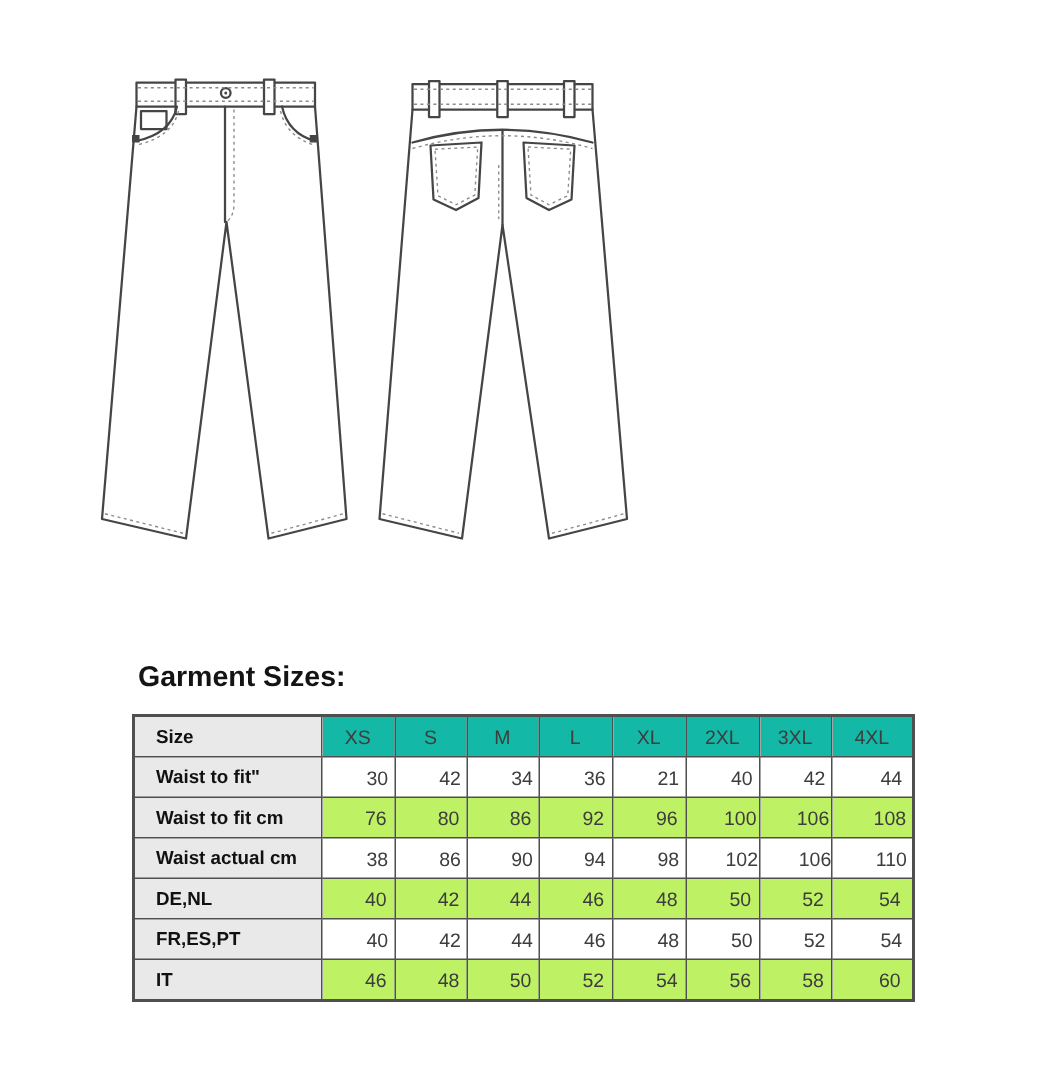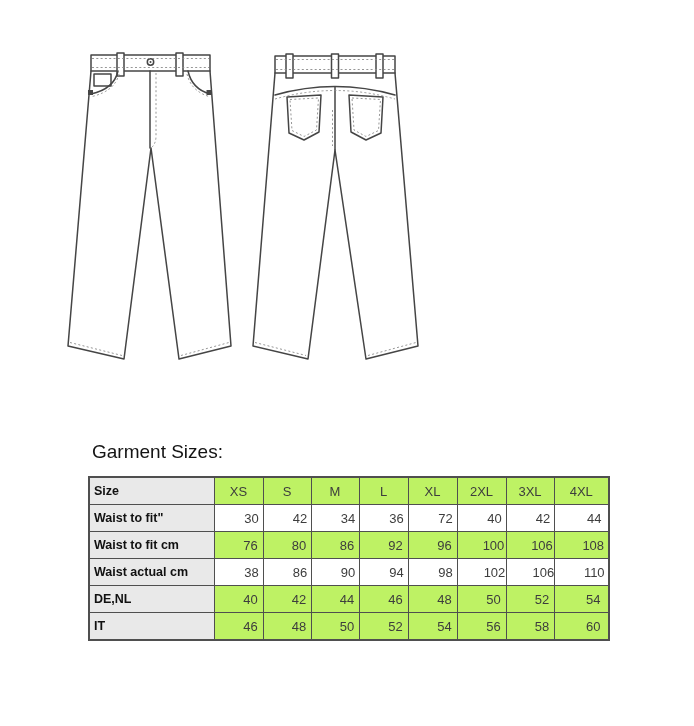--- a/index.html
+++ b/index.html
@@ -10,42 +10,42 @@
     overflow:hidden;
     font-family:"Liberation Sans", sans-serif;
   }
   .illustration-area { position:absolute; left:0; top:0; width:694px; height:400px; }
   .drawing-front { position:absolute; left:64px; top:40px; }
   .drawing-back  { position:absolute; left:248px; top:40px; }
 
   .sizes-section { position:absolute; left:88px; top:441px; width:522px; }
   .section-title {
     margin:0 0 13px 4px;
-    font-size:19px; font-weight:400; color:#141414;
+    font-size:19px; font-weight:700; color:#141414;
     font-family:"Liberation Sans", sans-serif;
   }
   table.size-table {
     border-collapse:collapse; table-layout:fixed;
     width:520px;
     border:2px solid #4f4f4f;
     font-family:"Liberation Sans", sans-serif;
   }
   .size-table th, .size-table td {
     border:1px solid #4f4f4f;
     height:26px; padding:0;
     font-size:13px; color:#3d3d3d;
     text-align:center; font-weight:400;
     white-space:nowrap; overflow:hidden;
   }
   .size-table .label-col {
-    text-align:left; padding-left:4px;
+    text-align:left; padding-left:14px;
     font-weight:700; font-size:12.5px; color:#111111;
     background:#e9e9e9;
   }
-  .size-table thead th { background:#bef264; }
+  .size-table thead th { background:#14b8a6; }
   .size-table tr.row-gray td  { background:#bef264;padding-left:24px; }
   .size-table tr.row-white td { background:#ffffff;padding-left:26px; }
 
   svg .solid { stroke:#454545; stroke-width:1.5; fill:none; stroke-linejoin:round; stroke-linecap:round; }
   svg .fillw { fill:#ffffff; }
   svg .stitch { stroke:#8a8a8a; stroke-width:0.9; fill:none; stroke-dasharray:2,2.3; }
   svg .dark { fill:#454545; stroke:none; }
 </style>
 </head>
 <body>
@@ -133,21 +133,21 @@
             <th>4XL</th>
           </tr>
       </thead>
       <tbody>
           <tr class="row-white">
             <th class="label-col">Waist to fit"</th>
             <td>30</td>
             <td>42</td>
             <td>34</td>
             <td>36</td>
-            <td>72</td>
+            <td>21</td>
             <td>40</td>
             <td>42</td>
             <td>44</td>
           </tr>
           <tr class="row-gray">
             <th class="label-col">Waist to fit cm</th>
             <td>76</td>
             <td>80</td>
             <td>86</td>
             <td>92</td>
@@ -171,20 +171,31 @@
             <th class="label-col">DE,NL</th>
             <td>40</td>
             <td>42</td>
             <td>44</td>
             <td>46</td>
             <td>48</td>
             <td>50</td>
             <td>52</td>
             <td>54</td>
           </tr>
+          <tr class="row-white">
+            <th class="label-col">FR,ES,PT</th>
+            <td>40</td>
+            <td>42</td>
+            <td>44</td>
+            <td>46</td>
+            <td>48</td>
+            <td>50</td>
+            <td>52</td>
+            <td>54</td>
+          </tr>
           <tr class="row-gray">
             <th class="label-col">IT</th>
             <td>46</td>
             <td>48</td>
             <td>50</td>
             <td>52</td>
             <td>54</td>
             <td>56</td>
             <td>58</td>
             <td>60</td>

